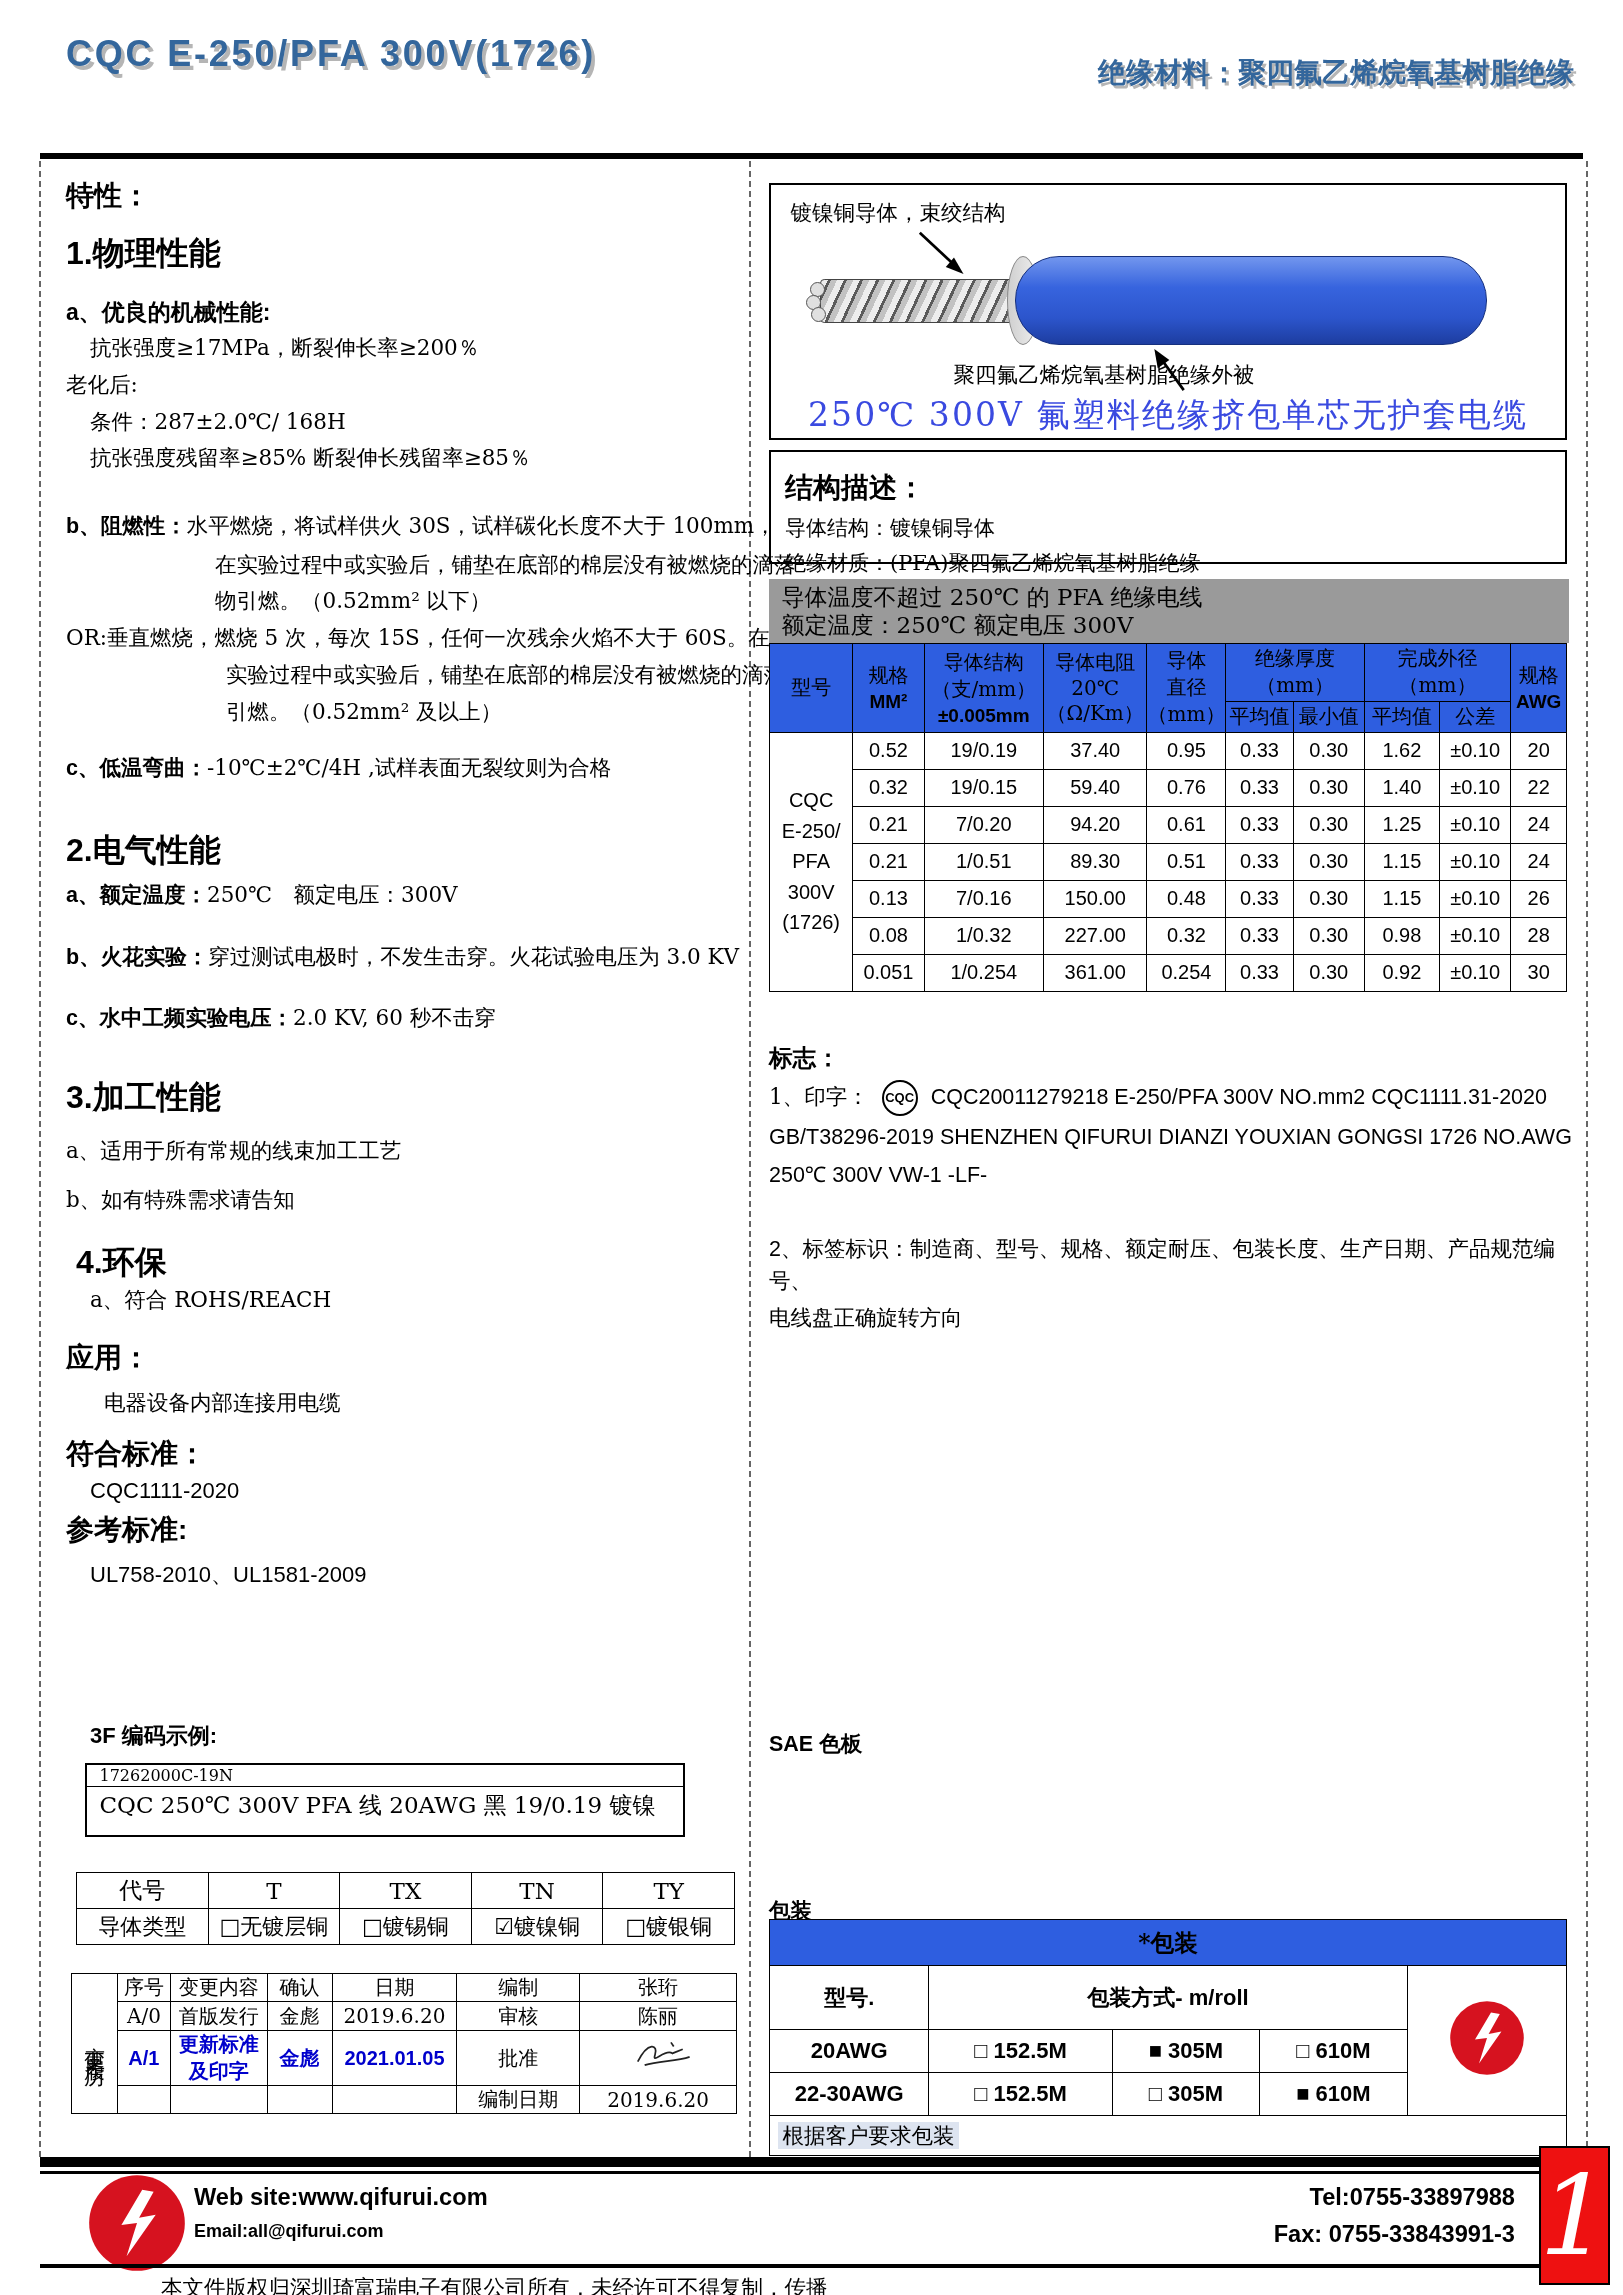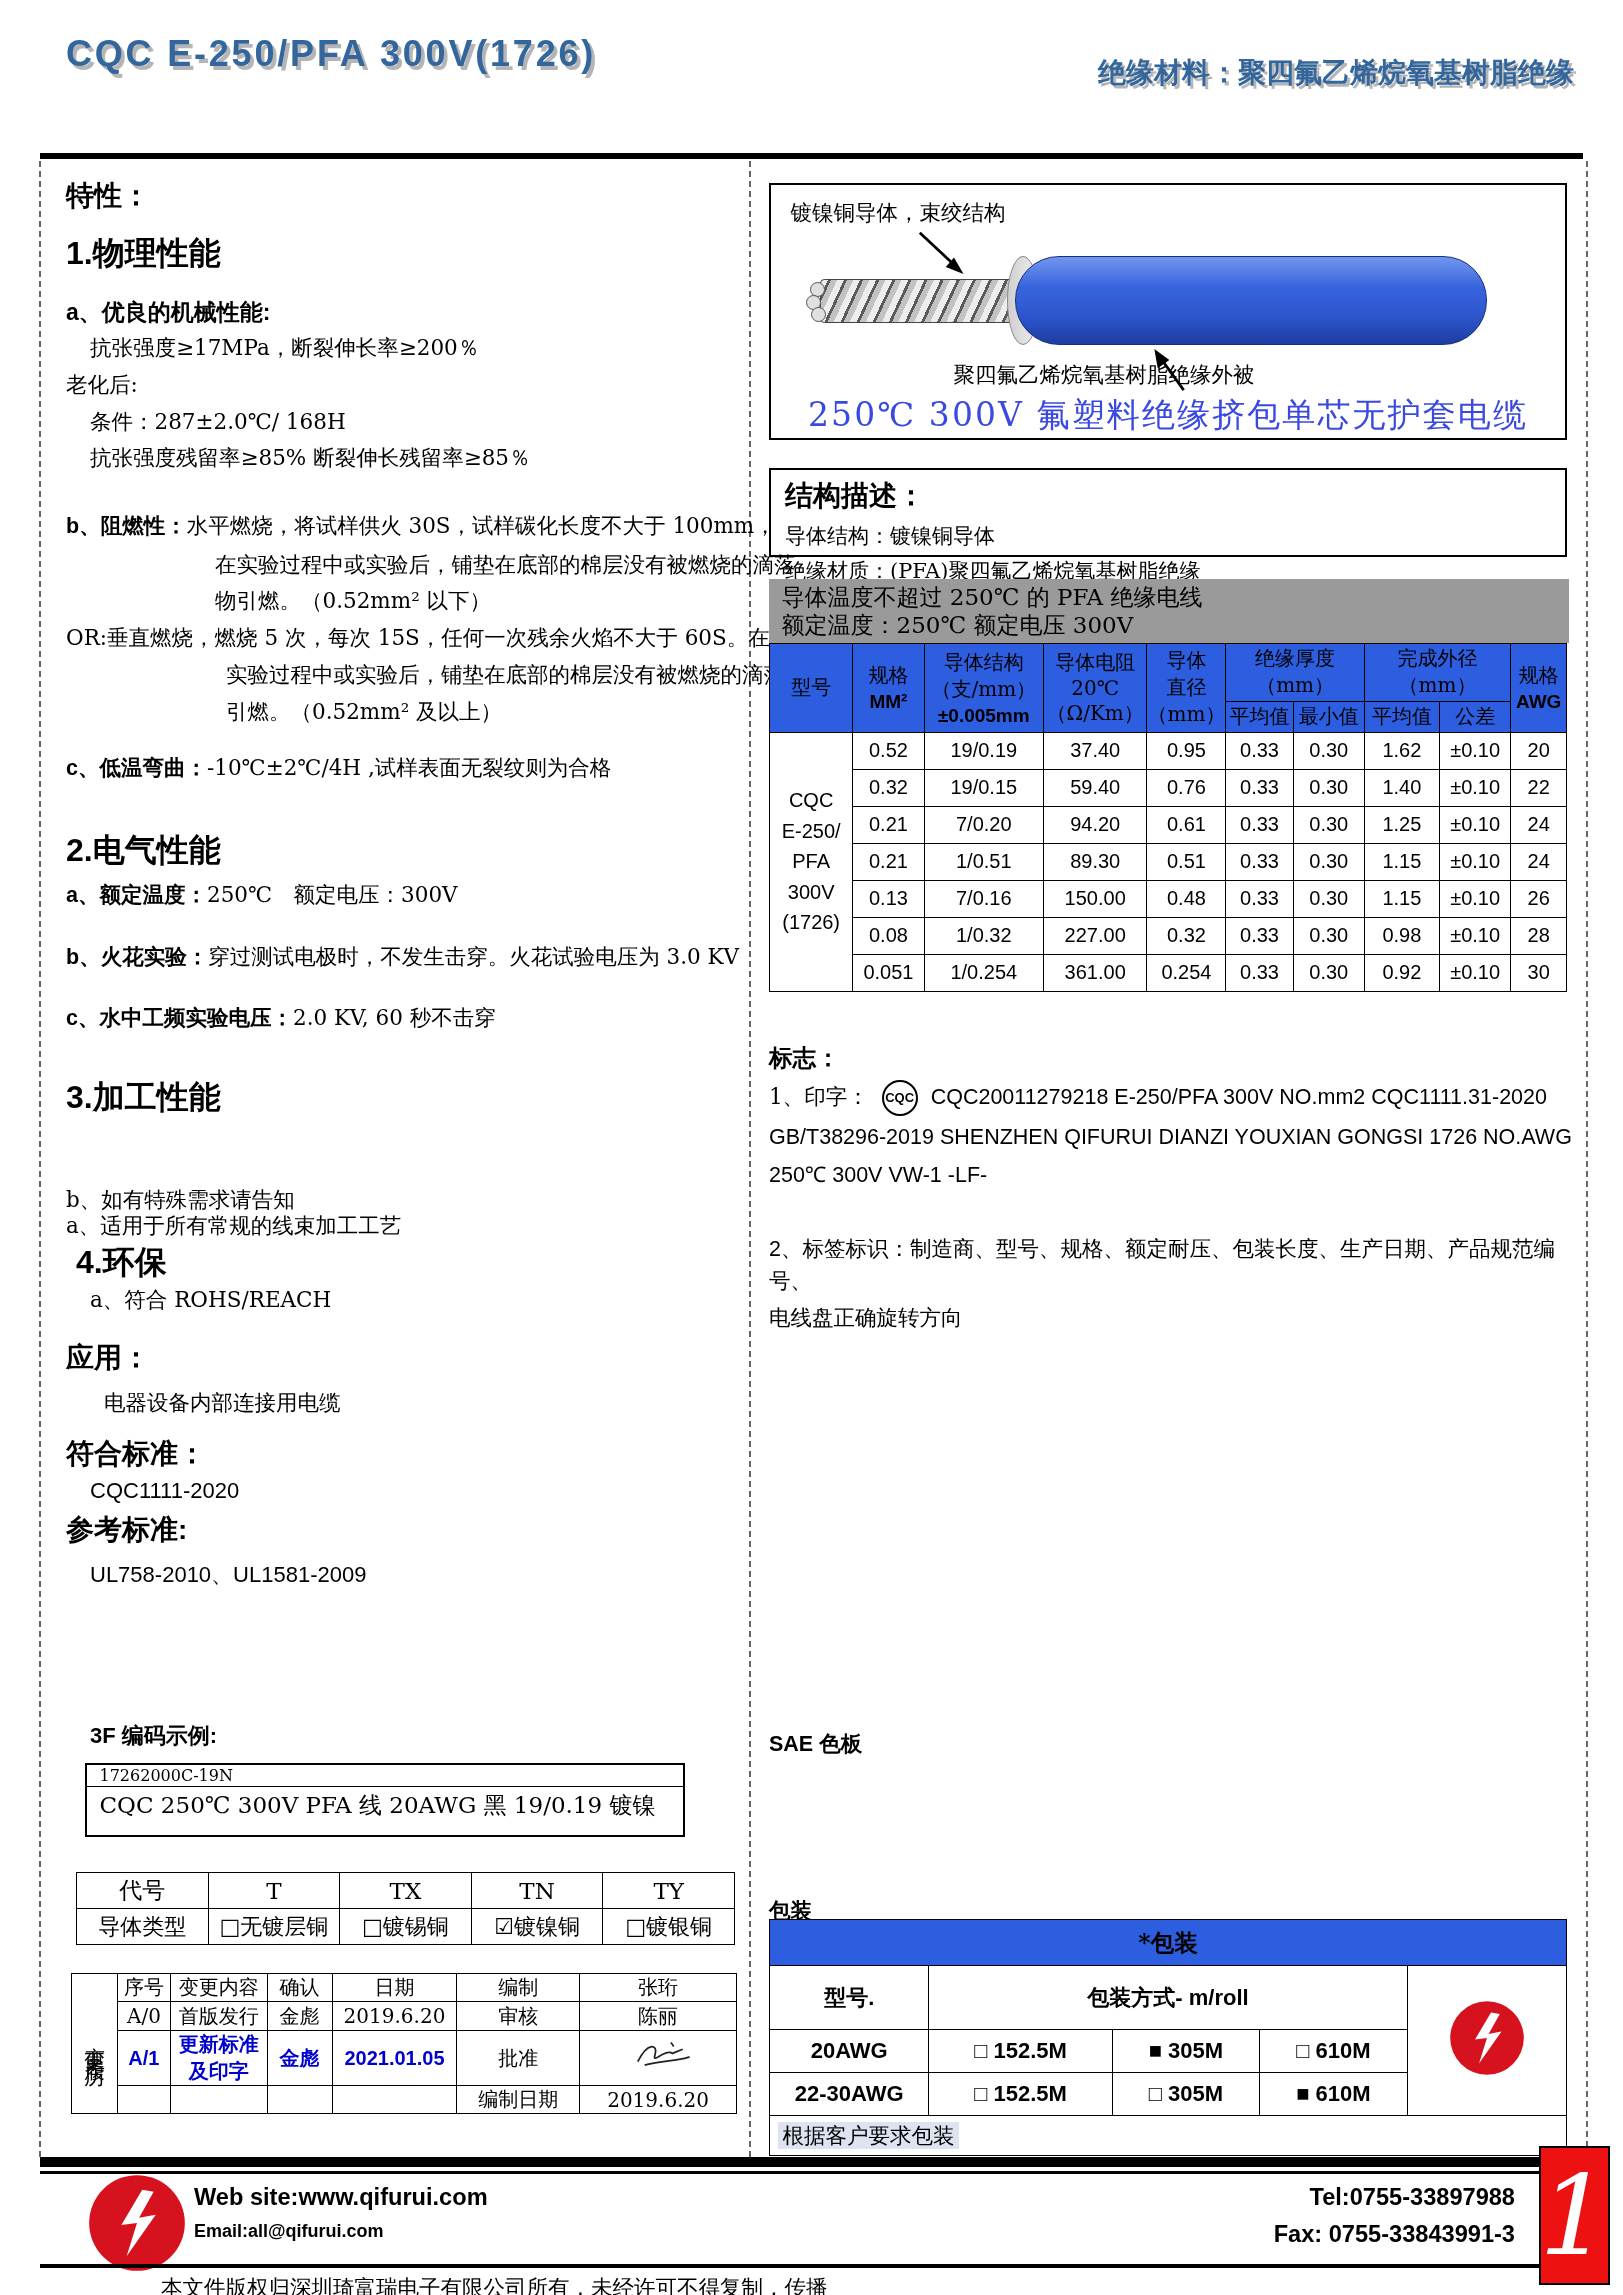--- a/index.html
+++ b/index.html
@@ -55,21 +55,21 @@
      color:#3a4ae0; font-family:"DejaVu Serif",serif; letter-spacing:2.1px; }
   .conductor { position:absolute; left:49px; top:94px; width:229px; height:44px; border:1.4px solid #444;
      background:repeating-linear-gradient(115deg,#ededed 0 6.2px,#5a5a5a 6.2px 9px,#c2c2c2 9px 14.6px); border-radius:4.2px; }
   .strand { position:absolute; background:#e0e0e0; border:1.4px solid #555; border-radius:50%; width:15.3px; height:15.3px; }
   .insulation { position:absolute; left:244px; top:71px; width:472px; height:89px; border-radius:44px;
      background:linear-gradient(180deg,#7296ee 0%,#3764de 35%,#2c55cc 70%,#1d3da0 100%); border:0.7px solid #16307e; }
   .ins-cap { position:absolute; left:236px; top:71px; width:32px; height:89px; border-radius:50%;
      background:linear-gradient(90deg,#cfcfcf,#efefef); border:0.7px solid #888; }
   .arrow-svg { position:absolute; left:0; top:0; width:100%; height:100%; pointer-events:none; }
 
-  .struct-box { position:absolute; left:769px; top:468px; width:798px; height:89px; border:2.1px solid #000; padding:7px 14px; }
+  .struct-box { position:absolute; left:769px; top:450px; width:798px; height:114px; border:2.1px solid #000; padding:17px 14px; }
   .struct-title { font-size:28px; font-weight:bold; font-family:"Liberation Sans",sans-serif; }
   .struct-line { font-size:21px; font-family:"DejaVu Serif",serif; margin-top:7px; }
 
   .gray-banner { position:absolute; left:769px; top:579px; width:800px; height:64px; background:#9a9a9a; padding:4.2px 12.5px; }
   .gray-banner div { font-size:23px; font-family:"DejaVu Serif",serif; color:#000; line-height:28px; }
 
   .spec-table { position:absolute; left:769px; top:643px; width:798px; }
   .spec-table th, .spec-table td { border:1.4px solid #000; text-align:center; }
   .spec-table th { background:#2e5ee0; font-weight:normal; font-size:20px; font-family:"DejaVu Serif",serif; color:#000; padding:1.4px 0; }
   .spec-table th .unit-b { font-weight:bold; font-family:"Liberation Sans",sans-serif; font-size:19px; }
@@ -154,21 +154,21 @@
     <span class="bold-lead">a、额定温度：</span><span>250℃　额定电压：300V</span>
   </div>
   <div class="abs body31 line" style="left:66px;top:942px;">
     <span class="bold-lead">b、火花实验：</span><span>穿过测试电极时，不发生击穿。火花试验电压为 3.0 KV</span>
   </div>
   <div class="abs body31 line" style="left:66px;top:1003px;">
     <span class="bold-lead">c、水中工频实验电压：</span><span>2.0 KV, 60 秒不击穿</span>
   </div>
 
   <div class="abs h1" style="left:66px;top:1076px;">3.加工性能</div>
-  <div class="abs body31" style="left:66px;top:1211px;">a、适用于所有常规的线束加工工艺</div>
+  <div class="abs body31" style="left:66px;top:1136px;">a、适用于所有常规的线束加工工艺</div>
   <div class="abs body31" style="left:66px;top:1185px;">b、如有特殊需求请告知</div>
 
   <div class="abs h1" style="left:76px;top:1241px;">4.环保</div>
   <div class="abs body31" style="left:90px;top:1285px;">a、符合 ROHS/REACH</div>
 
   <div class="abs h2" style="left:66px;top:1339px;">应用：</div>
   <div class="abs body31" style="left:104px;top:1388px;">电器设备内部连接用电缆</div>
 
   <div class="abs h2" style="left:66px;top:1435px;">符合标准：</div>
   <div class="abs" style="left:90px;top:1478px;font-size:22px;">CQC1111-2020</div>

